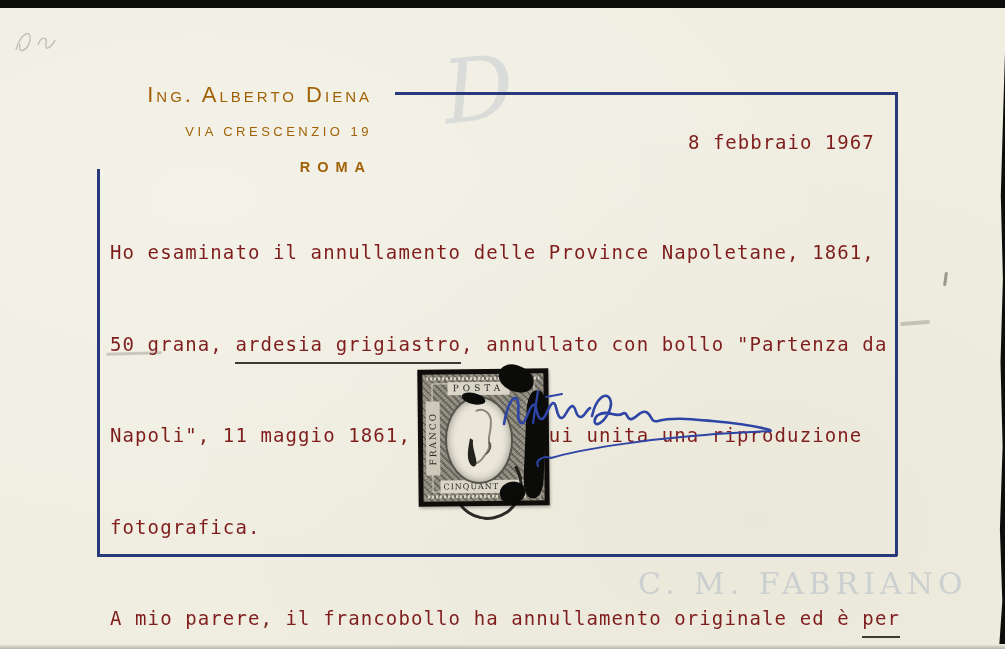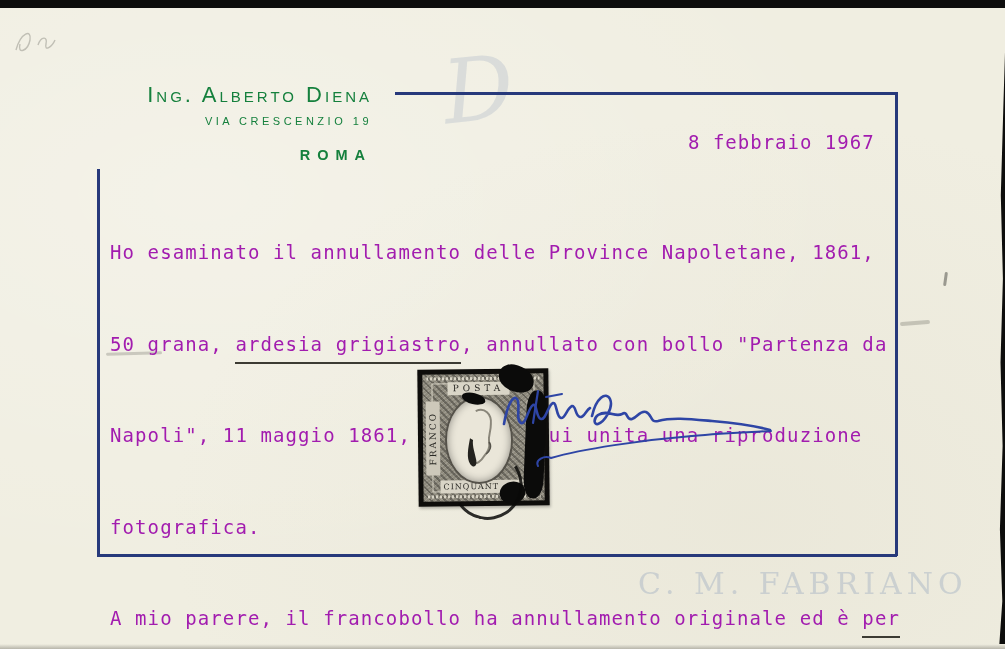--- a/index.html
+++ b/index.html
@@ -24,31 +24,31 @@
   .smudge-a{position:absolute;left:106px;top:352px;width:56px;height:3px;
     background:rgba(110,110,100,.3);transform:rotate(-1.5deg);border-radius:2px;}
   .smudge-b{position:absolute;left:900px;top:321px;width:30px;height:4px;
     background:rgba(110,110,100,.32);transform:rotate(-4deg);border-radius:2px;}
   
   .wm-d{position:absolute;left:443px;top:38px;font-family:"DejaVu Serif",serif;
     font-style:italic;font-size:88px;color:rgba(130,150,180,.22);transform:rotate(-6deg);}
   .wm-fabriano{position:absolute;left:638px;top:566px;font-family:"DejaVu Serif",serif;
     font-size:30px;letter-spacing:5px;color:rgba(125,150,182,.3);}
   
-  .letterhead{position:absolute;left:100px;top:82px;width:272px;text-align:right;color:#15803d;}
+  .letterhead{position:absolute;left:100px;top:82px;width:272px;text-align:right;color:#a16207;}
   .lh-name{font-variant:small-caps;font-size:22px;letter-spacing:3px;font-weight:500;}
-  .lh-address{font-size:11px;letter-spacing:3.5px;margin-top:7px;font-weight:500;}
+  .lh-address{font-size:13px;letter-spacing:3.5px;margin-top:16px;font-weight:500;}
   .lh-city{font-size:14.5px;letter-spacing:7px;margin-top:20px;font-weight:600;}
   
   .frame-top{position:absolute;left:395px;top:92px;width:503px;height:2.5px;background:#27397b;}
   .frame-right{position:absolute;left:895px;top:92px;width:2.5px;height:464px;background:#27397b;}
   .frame-bottom{position:absolute;left:97px;top:554px;width:800px;height:2.5px;background:#27397b;}
   .frame-left{position:absolute;left:97px;top:169px;width:2.5px;height:387px;background:#27397b;}
   
-  .tw{font-family:"DejaVu Sans Mono",monospace;color:#a21caf;}
+  .tw{font-family:"DejaVu Sans Mono",monospace;color:#7f1d1d;}
   .date{position:absolute;left:688px;top:131px;font-size:19px;letter-spacing:1px;}
   .body-text{position:absolute;left:110px;top:176px;font-size:19px;line-height:30.5px;
     letter-spacing:1.1px;white-space:pre;}
   .u{border-bottom:2px solid #3c3b33;padding-bottom:7px;}
   
   .stamp{position:absolute;left:418px;top:369px;width:131px;height:137px;background:#0e0d0b;
     transform:rotate(-.6deg);box-shadow:1px 2px 3px rgba(0,0,0,.25);}
   .stamp-inner{position:absolute;inset:5px;background:#8d897c;
     background-image:
       repeating-linear-gradient(45deg, rgba(0,0,0,.28) 0 2px, transparent 2px 5px),

